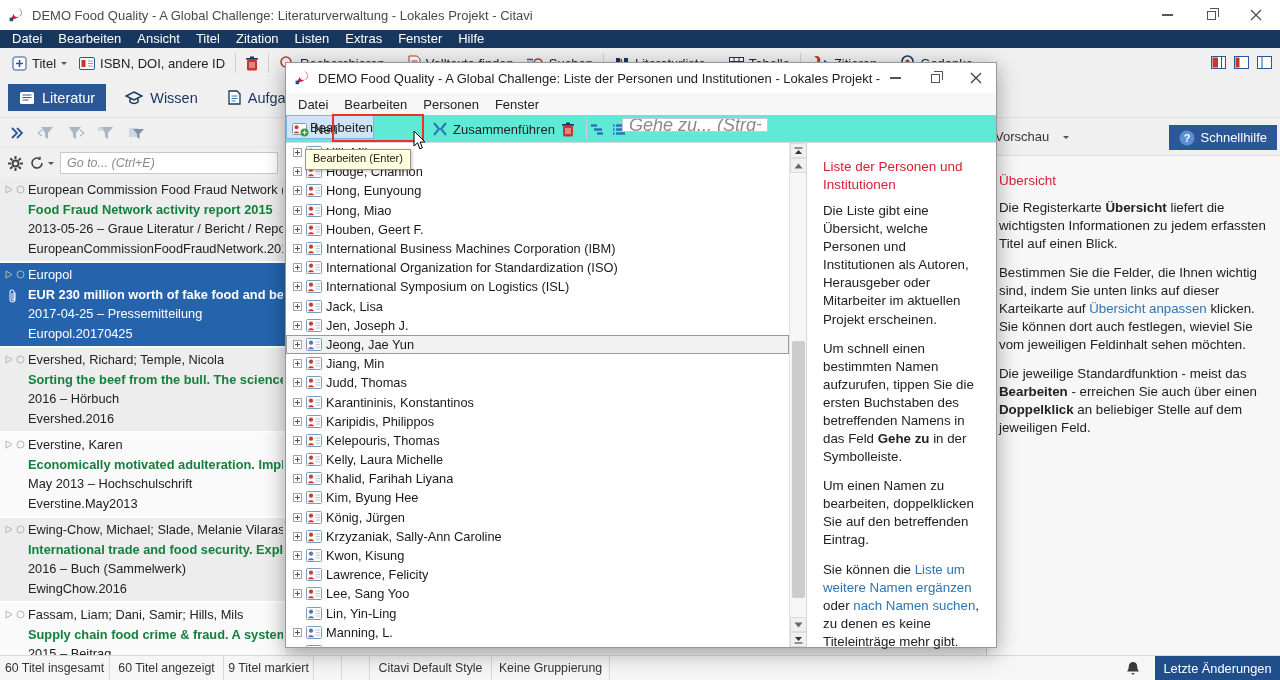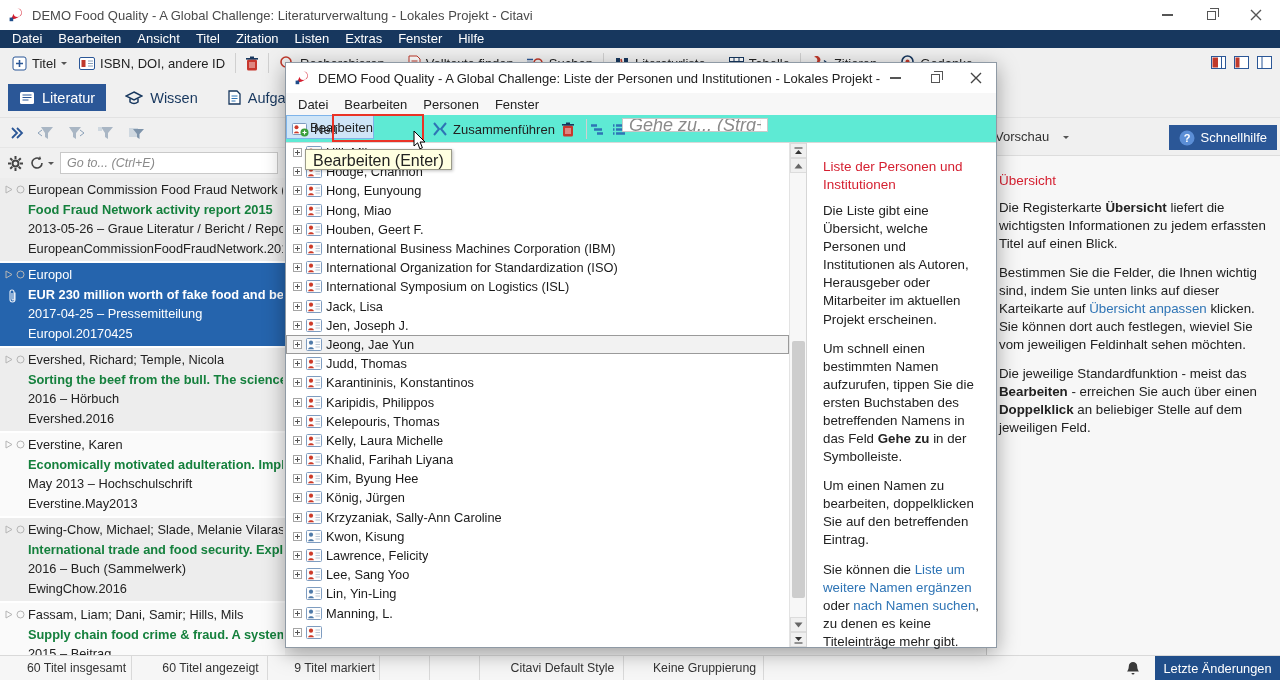--- a/index.html
+++ b/index.html
@@ -56,21 +56,21 @@
          background:#2b5797;color:#fff;font-size:13px;padding:0 10px;}
   .quickhelp{padding:16px 12px 0 12px;font-size:13.3px;line-height:1.36;color:#222;}
   .helptitle{color:#d51f30;font-size:13.5px;margin:0 0 9px 0;line-height:1.3;}
   .quickhelp p,.dlg-help p{margin:0 0 11px 0;}
   .b{font-weight:700;}
   .lnk{color:#2e74b5;}
   
   .statusbar{position:absolute;left:0;bottom:0;width:100%;height:25px;background:#f6f6f6;
              border-top:1px solid #d9d9d9;display:flex;align-items:stretch;font-size:12.3px;color:#333;}
   .scell{display:flex;align-items:center;justify-content:center;border-right:1px solid #d9d9d9;
-         white-space:nowrap;padding:0 12px;margin-left:22px;}
+         white-space:nowrap;padding:0 12px;}
   .sspacer{flex:1;}
   .lastbtn{display:flex;align-items:center;justify-content:center;background:#204e8a;color:#fff;
            width:125px;font-size:12.8px;}
   .bellbox{display:flex;align-items:center;justify-content:center;width:44px;}
   
   .dialog{position:absolute;left:285px;top:62px;width:712px;height:586px;background:#f0f0f0;
           border:1px solid #8f9aa5;box-shadow:0 5px 20px rgba(0,0,0,.35);z-index:10;}
   .dlg-title{position:absolute;left:0;top:0;width:100%;height:30px;background:#fff;
              display:flex;align-items:center;gap:8px;padding:0 8px;}
   .dlg-menu{position:absolute;left:0;top:30px;width:100%;height:22px;background:#f7f7f7;
@@ -94,21 +94,21 @@
   .pscroll{position:absolute;left:503px;width:17px;top:0;bottom:0;background:#f7f7f7;
            border-left:1px solid #e3e3e3;}
   .sbtn{position:absolute;left:0;width:17px;height:15px;background:#f0f0f0;border:1px solid #dcdcdc;
         display:flex;align-items:center;justify-content:center;}
   .thumb{position:absolute;left:2px;width:13px;background:#cdcdcd;border-radius:2px;}
   .dlg-help{position:absolute;left:520px;right:0;top:0;bottom:0;background:#fff;
             border-left:1px solid #d6d6d6;padding:15px 16px 0 16px;font-size:13.3px;line-height:1.36;color:#222;}
   
   .redrect{position:absolute;left:332px;top:114px;width:92px;height:28px;border:2px solid #ea3326;z-index:30;}
   .tooltip{position:absolute;left:305px;top:149px;height:21px;padding:2px 7px;background:#ffffe1;
-           border:1px solid #9b9b8a;font-size:16px;color:#222;z-index:35;box-shadow:1px 1px 3px rgba(0,0,0,.25);
+           border:1px solid #9b9b8a;font-size:11px;color:#222;z-index:35;box-shadow:1px 1px 3px rgba(0,0,0,.25);
            white-space:nowrap;text-align:center;}
   .cursor{position:absolute;left:413px;top:131px;z-index:40;}
   .minbar{width:11px;height:2px;background:#555;}
   .maxbox{width:9px;height:9px;border:1.5px solid #555;position:relative;}
   .maxbox:before{content:"";position:absolute;left:2px;top:-4px;width:8px;height:8px;border:1.5px solid #555;
                  border-bottom:none;border-left:none;}
 </style>
 </head>
 <body>
 
@@ -659,20 +659,33 @@
     <svg class="exp" width="9" height="9">
               <rect x="0.5" y="0.5" width="8" height="8" fill="#fff" stroke="#a5a5a5"></rect>
               <path d="M2 4.5h5M4.5 2v5" stroke="#555"></path>
             </svg>
     <svg class="pcard" width="16" height="13">
               <rect x="0.5" y="0.5" width="15" height="12" rx="1" fill="#fdfdfd" stroke="#7e9cc0"></rect>
               <circle class="pp" cx="5" cy="4.7" r="2.1" fill="#cd3a28"></circle>
               <path class="pp" d="M2.2 11.2c0-2.6 5.6-2.6 5.6 0z" fill="#cd3a28"></path>
               <path d="M9.5 4h4.5M9.5 6.5h4.5M9.5 9h4.5" stroke="#b9c6d4"></path>
             </svg>
+    <span class="pname">Jiang, Min</span>
+  </div>
+          <div class="prow">
+    <svg class="exp" width="9" height="9">
+              <rect x="0.5" y="0.5" width="8" height="8" fill="#fff" stroke="#a5a5a5"></rect>
+              <path d="M2 4.5h5M4.5 2v5" stroke="#555"></path>
+            </svg>
+    <svg class="pcard" width="16" height="13">
+              <rect x="0.5" y="0.5" width="15" height="12" rx="1" fill="#fdfdfd" stroke="#7e9cc0"></rect>
+              <circle class="pp" cx="5" cy="4.7" r="2.1" fill="#cd3a28"></circle>
+              <path class="pp" d="M2.2 11.2c0-2.6 5.6-2.6 5.6 0z" fill="#cd3a28"></path>
+              <path d="M9.5 4h4.5M9.5 6.5h4.5M9.5 9h4.5" stroke="#b9c6d4"></path>
+            </svg>
     <span class="pname">Judd, Thomas</span>
   </div>
           <div class="prow">
     <svg class="exp" width="9" height="9">
               <rect x="0.5" y="0.5" width="8" height="8" fill="#fff" stroke="#a5a5a5"></rect>
               <path d="M2 4.5h5M4.5 2v5" stroke="#555"></path>
             </svg>
     <svg class="pcard" width="16" height="13">
               <rect x="0.5" y="0.5" width="15" height="12" rx="1" fill="#fdfdfd" stroke="#7e9cc0"></rect>
               <circle class="pp" cx="5" cy="4.7" r="2.1" fill="#cd3a28"></circle>

